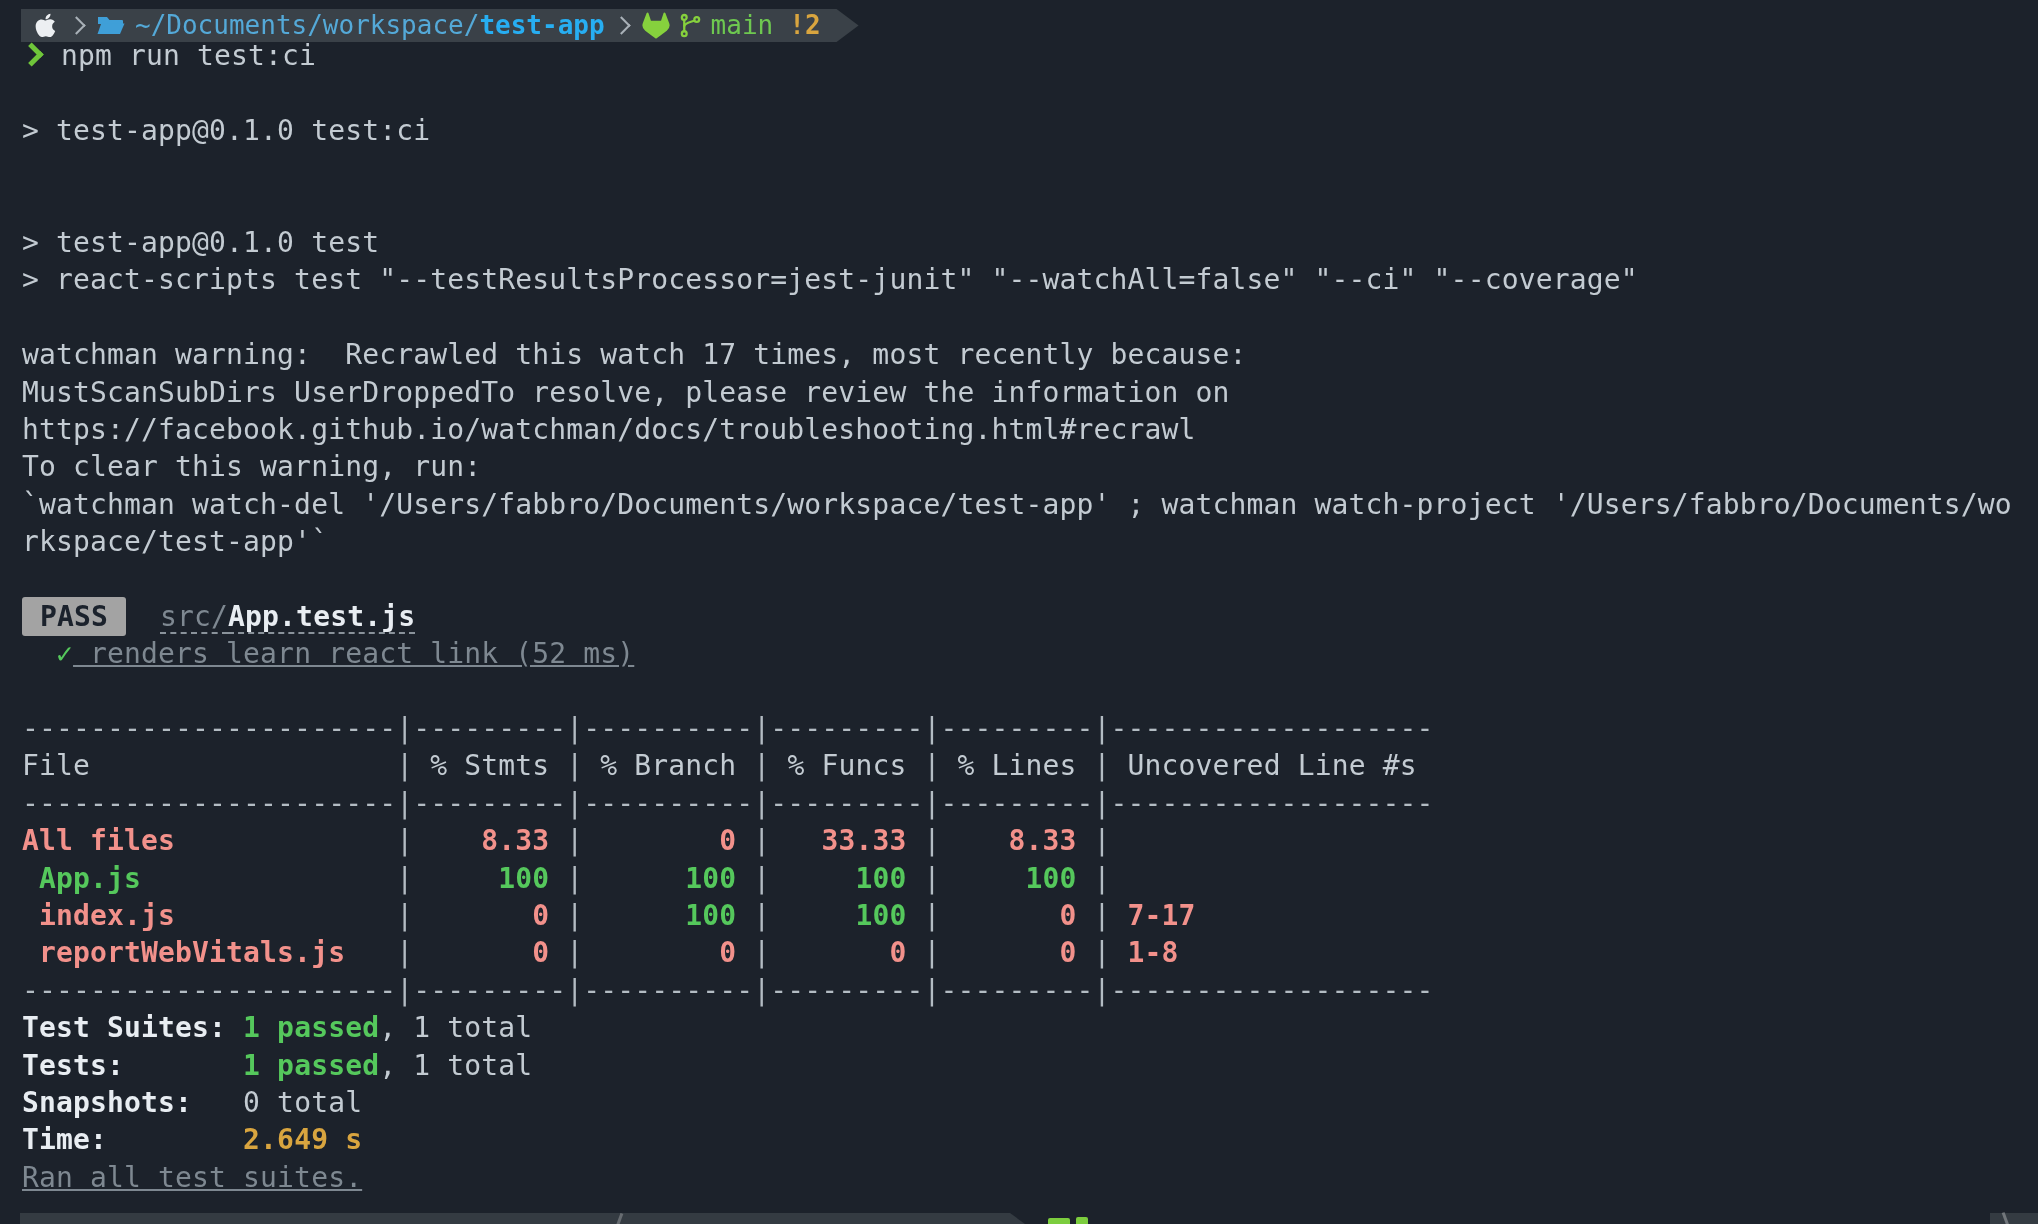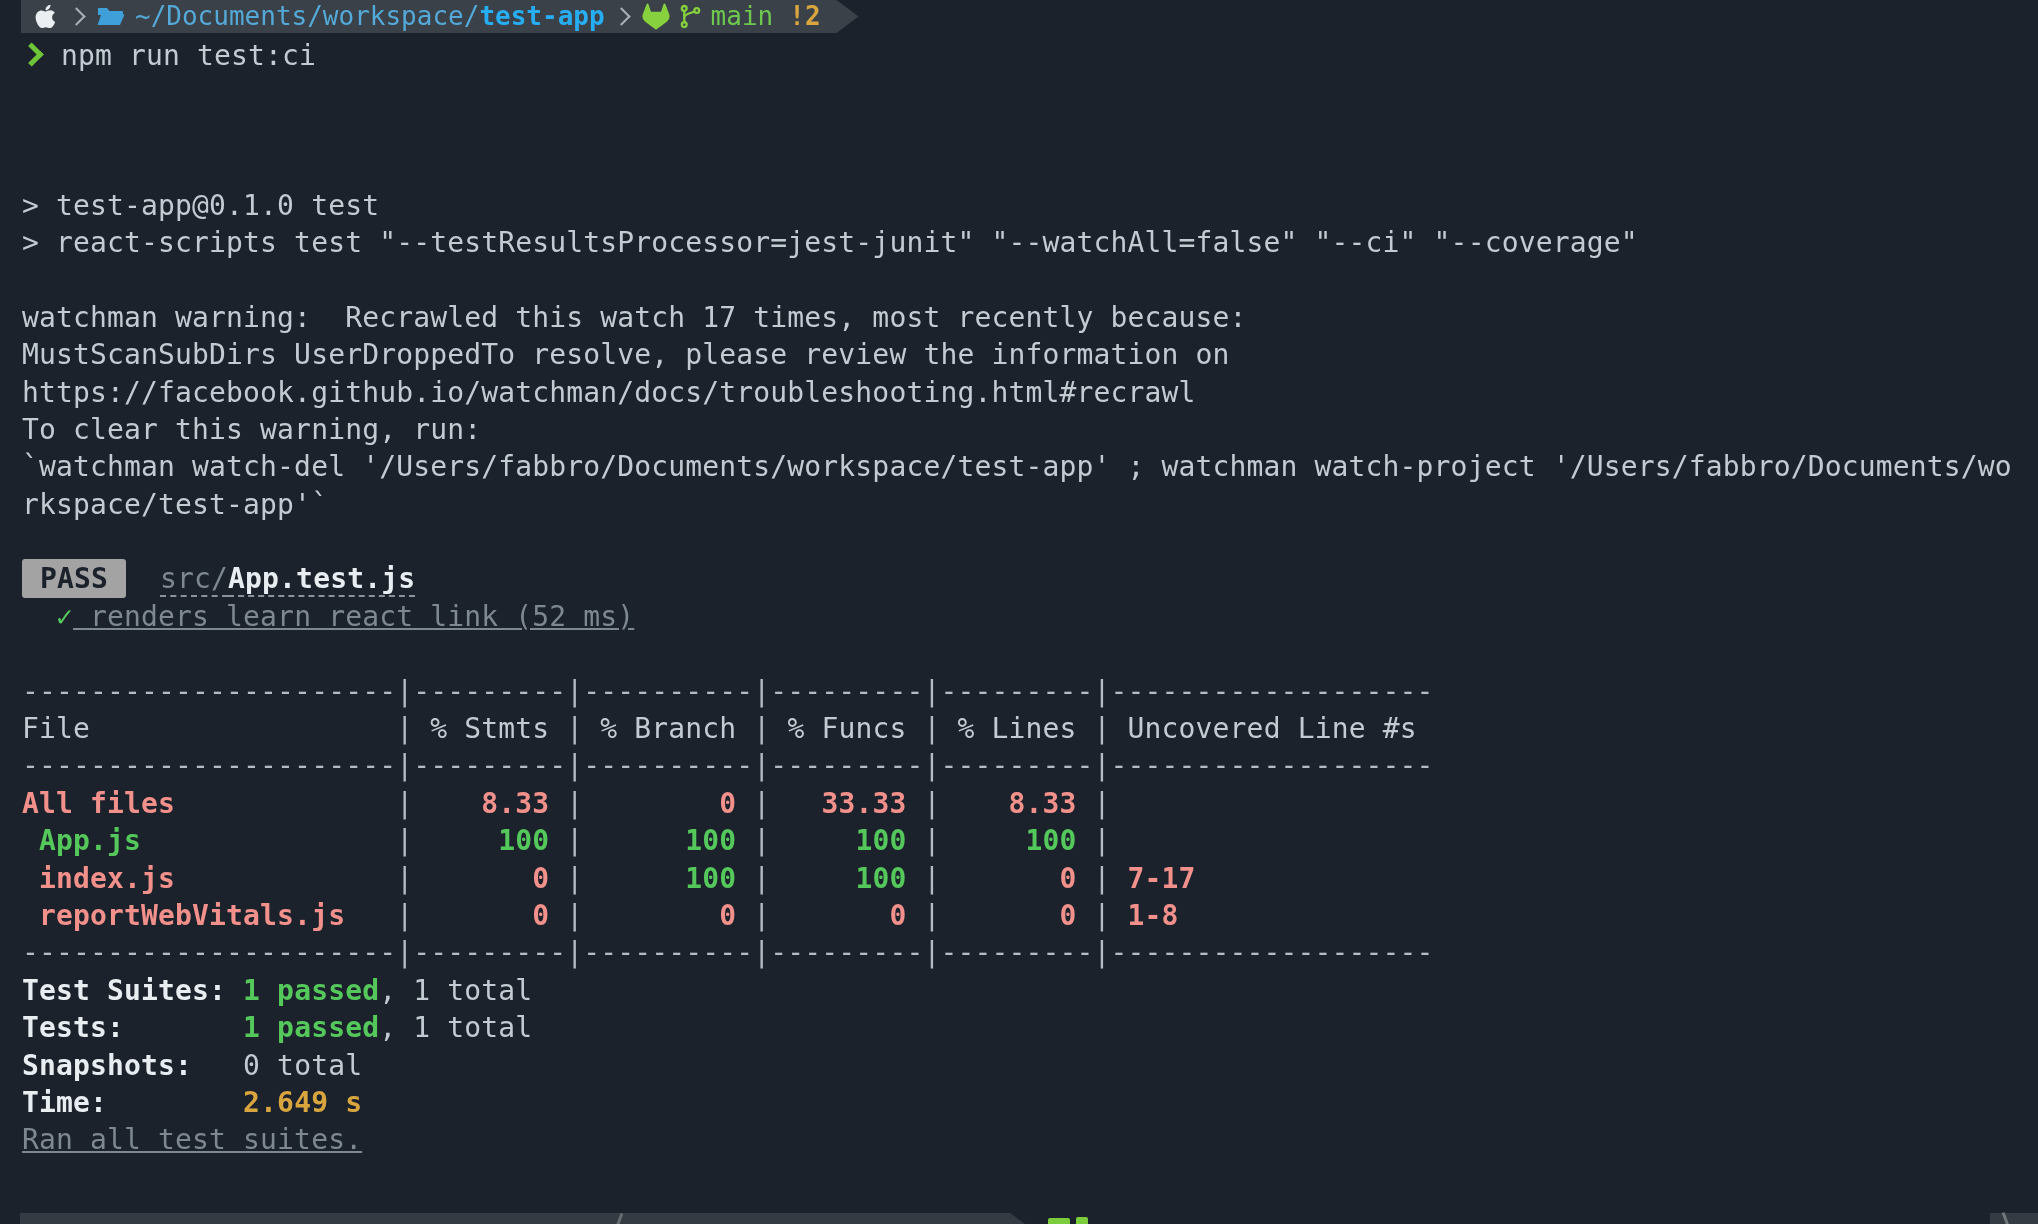--- a/index.html
+++ b/index.html
@@ -3,21 +3,21 @@
 <meta charset="utf-8">
 <style>
   html,body{margin:0;padding:0;}
   body{
     width:2038px;height:1224px;overflow:hidden;position:relative;
     background:#1c222b;
     font-family:"DejaVu Sans Mono","DejaVu Sans",monospace;
   }
   
   .topbar{
-    position:absolute;left:21px;top:0;height:33px;
+    position:absolute;left:21px;top:9px;height:33px;
     display:flex;align-items:center;
     background:#3a4148;color:#c3cbd2;
     font-size:26px;line-height:33px;
     padding:0 38px 0 12px;
     clip-path:polygon(0 0,calc(100% - 22px) 0,100% 50%,calc(100% - 22px) 100%,0 100%);
   }
   .topbar svg{display:block;}
   .sep{
     display:inline-block;width:11px;height:11px;
     border-top:2.5px solid #a9b1b8;border-right:2.5px solid #a9b1b8;
@@ -104,20 +104,21 @@
         <path d="M6 13c0-3.5 6-4.3 9.7-5.6"></path>
       </svg>
   </span>
   <span class="branchname">main</span>
   <span class="gitstatus">!2</span>
 </div>
 
 <div class="term" id="term">
     <div class="line"><span class="chev"></span><span class="c-fg">npm run test:ci</span></div>
     <div class="line"></div>
+    <div class="line"><span class="c-fg">&gt; test-app@0.1.0 test:ci</span></div>
     <div class="line"></div>
     <div class="line"></div>
     <div class="line"><span class="c-fg">&gt; test-app@0.1.0 test</span></div>
     <div class="line"><span class="c-fg">&gt; react-scripts test "--testResultsProcessor=jest-junit" "--watchAll=false" "--ci" "--coverage"</span></div>
     <div class="line"></div>
     <div class="line"><span class="c-fg">watchman warning:  Recrawled this watch 17 times, most recently because:</span></div>
     <div class="line"><span class="c-fg">MustScanSubDirs UserDroppedTo resolve, please review the information on</span></div>
     <div class="line"><span class="c-fg">https://facebook.github.io/watchman/docs/troubleshooting.html#recrawl</span></div>
     <div class="line"><span class="c-fg">To clear this warning, run:</span></div>
     <div class="line"><span class="c-fg">`watchman watch-del '/Users/fabbro/Documents/workspace/test-app' ; watchman watch-project '/Users/fabbro/Documents/wo</span></div>

